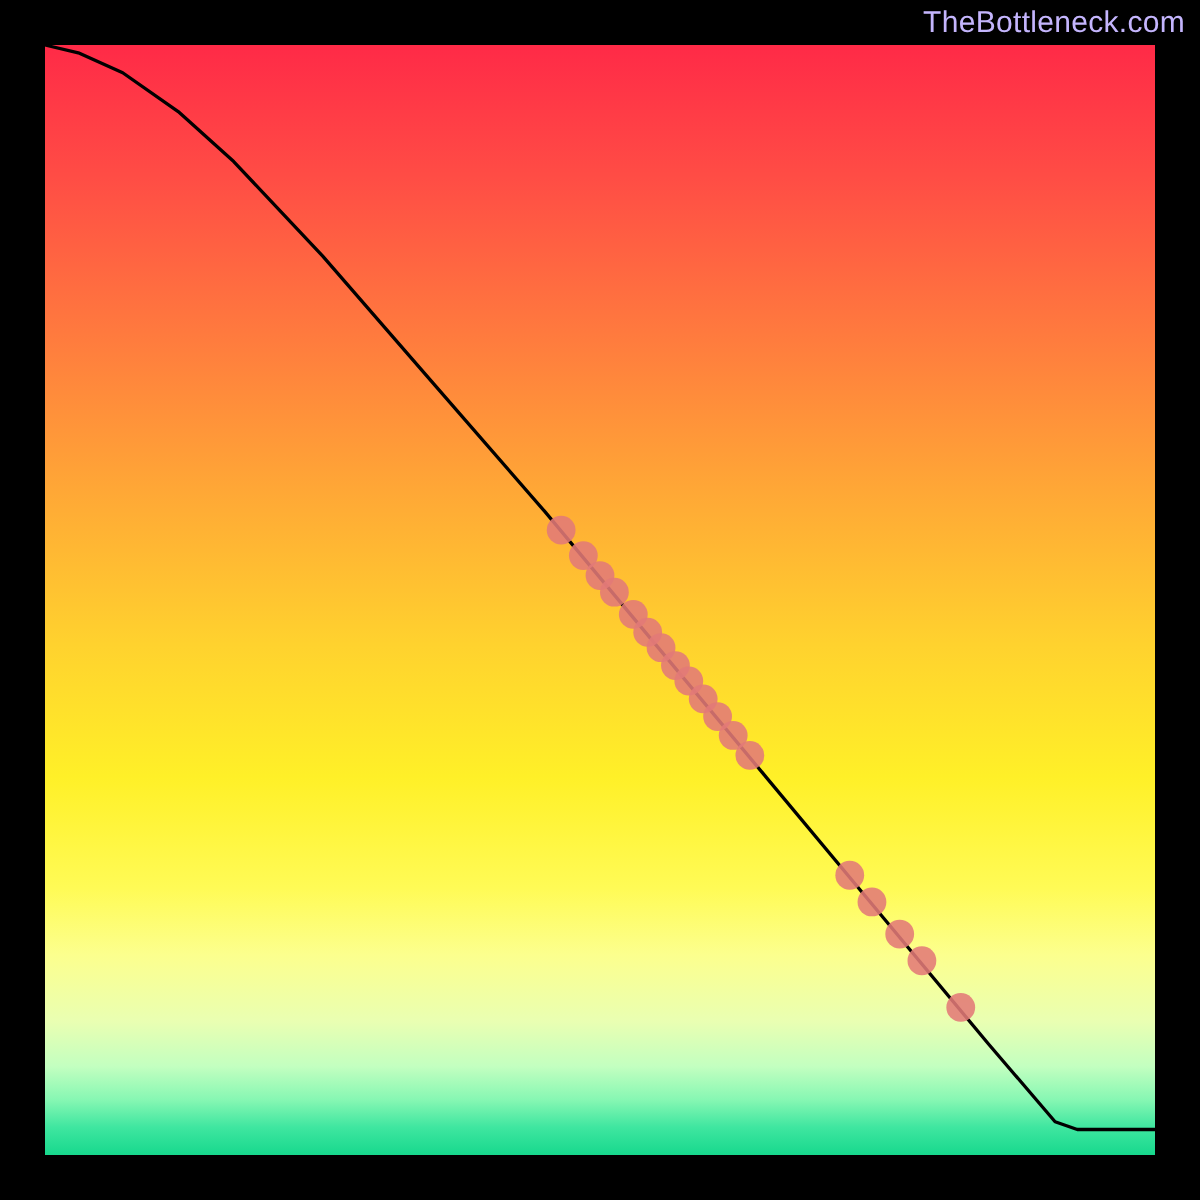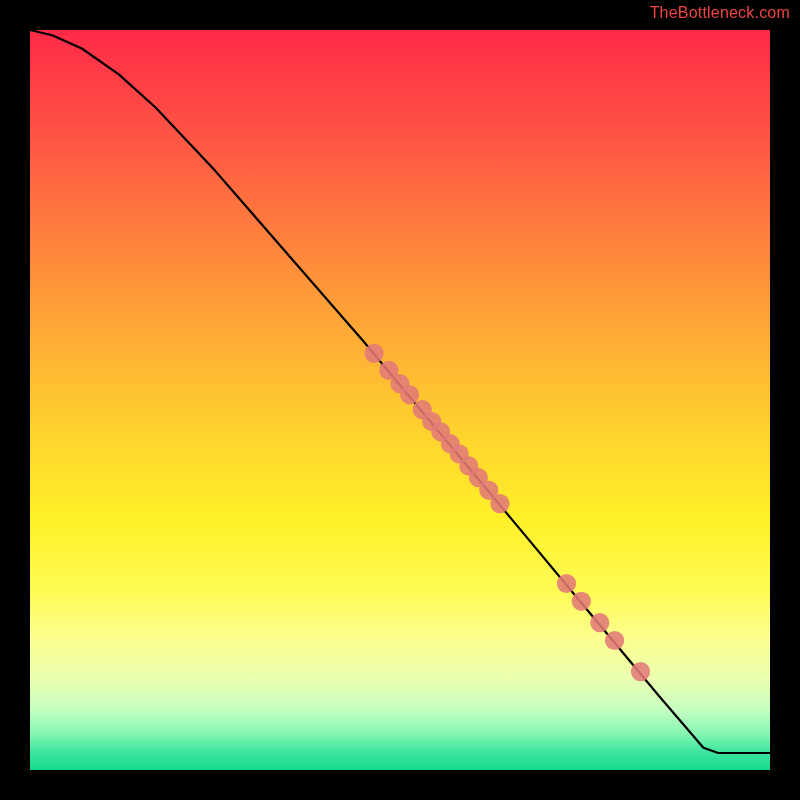--- a/index.html
+++ b/index.html
@@ -56,22 +56,22 @@
     stroke-linecap: round;
   }
   .marker {
     fill: #e27a77;          
     fill-opacity: 0.88;
   }
   .watermark {
     position: absolute;
     top: 4px;
     right: 10px;
-    color: #ef4444;
-    font-size: 16px;
+    color: #c4b5fd;
+    font-size: 20px;
     font-weight: 500;
     letter-spacing: 0.2px;
     user-select: none;
   }
 </style>
 </head>
 <body>
 
 <div class="stage">
   <div class="plot-area">

